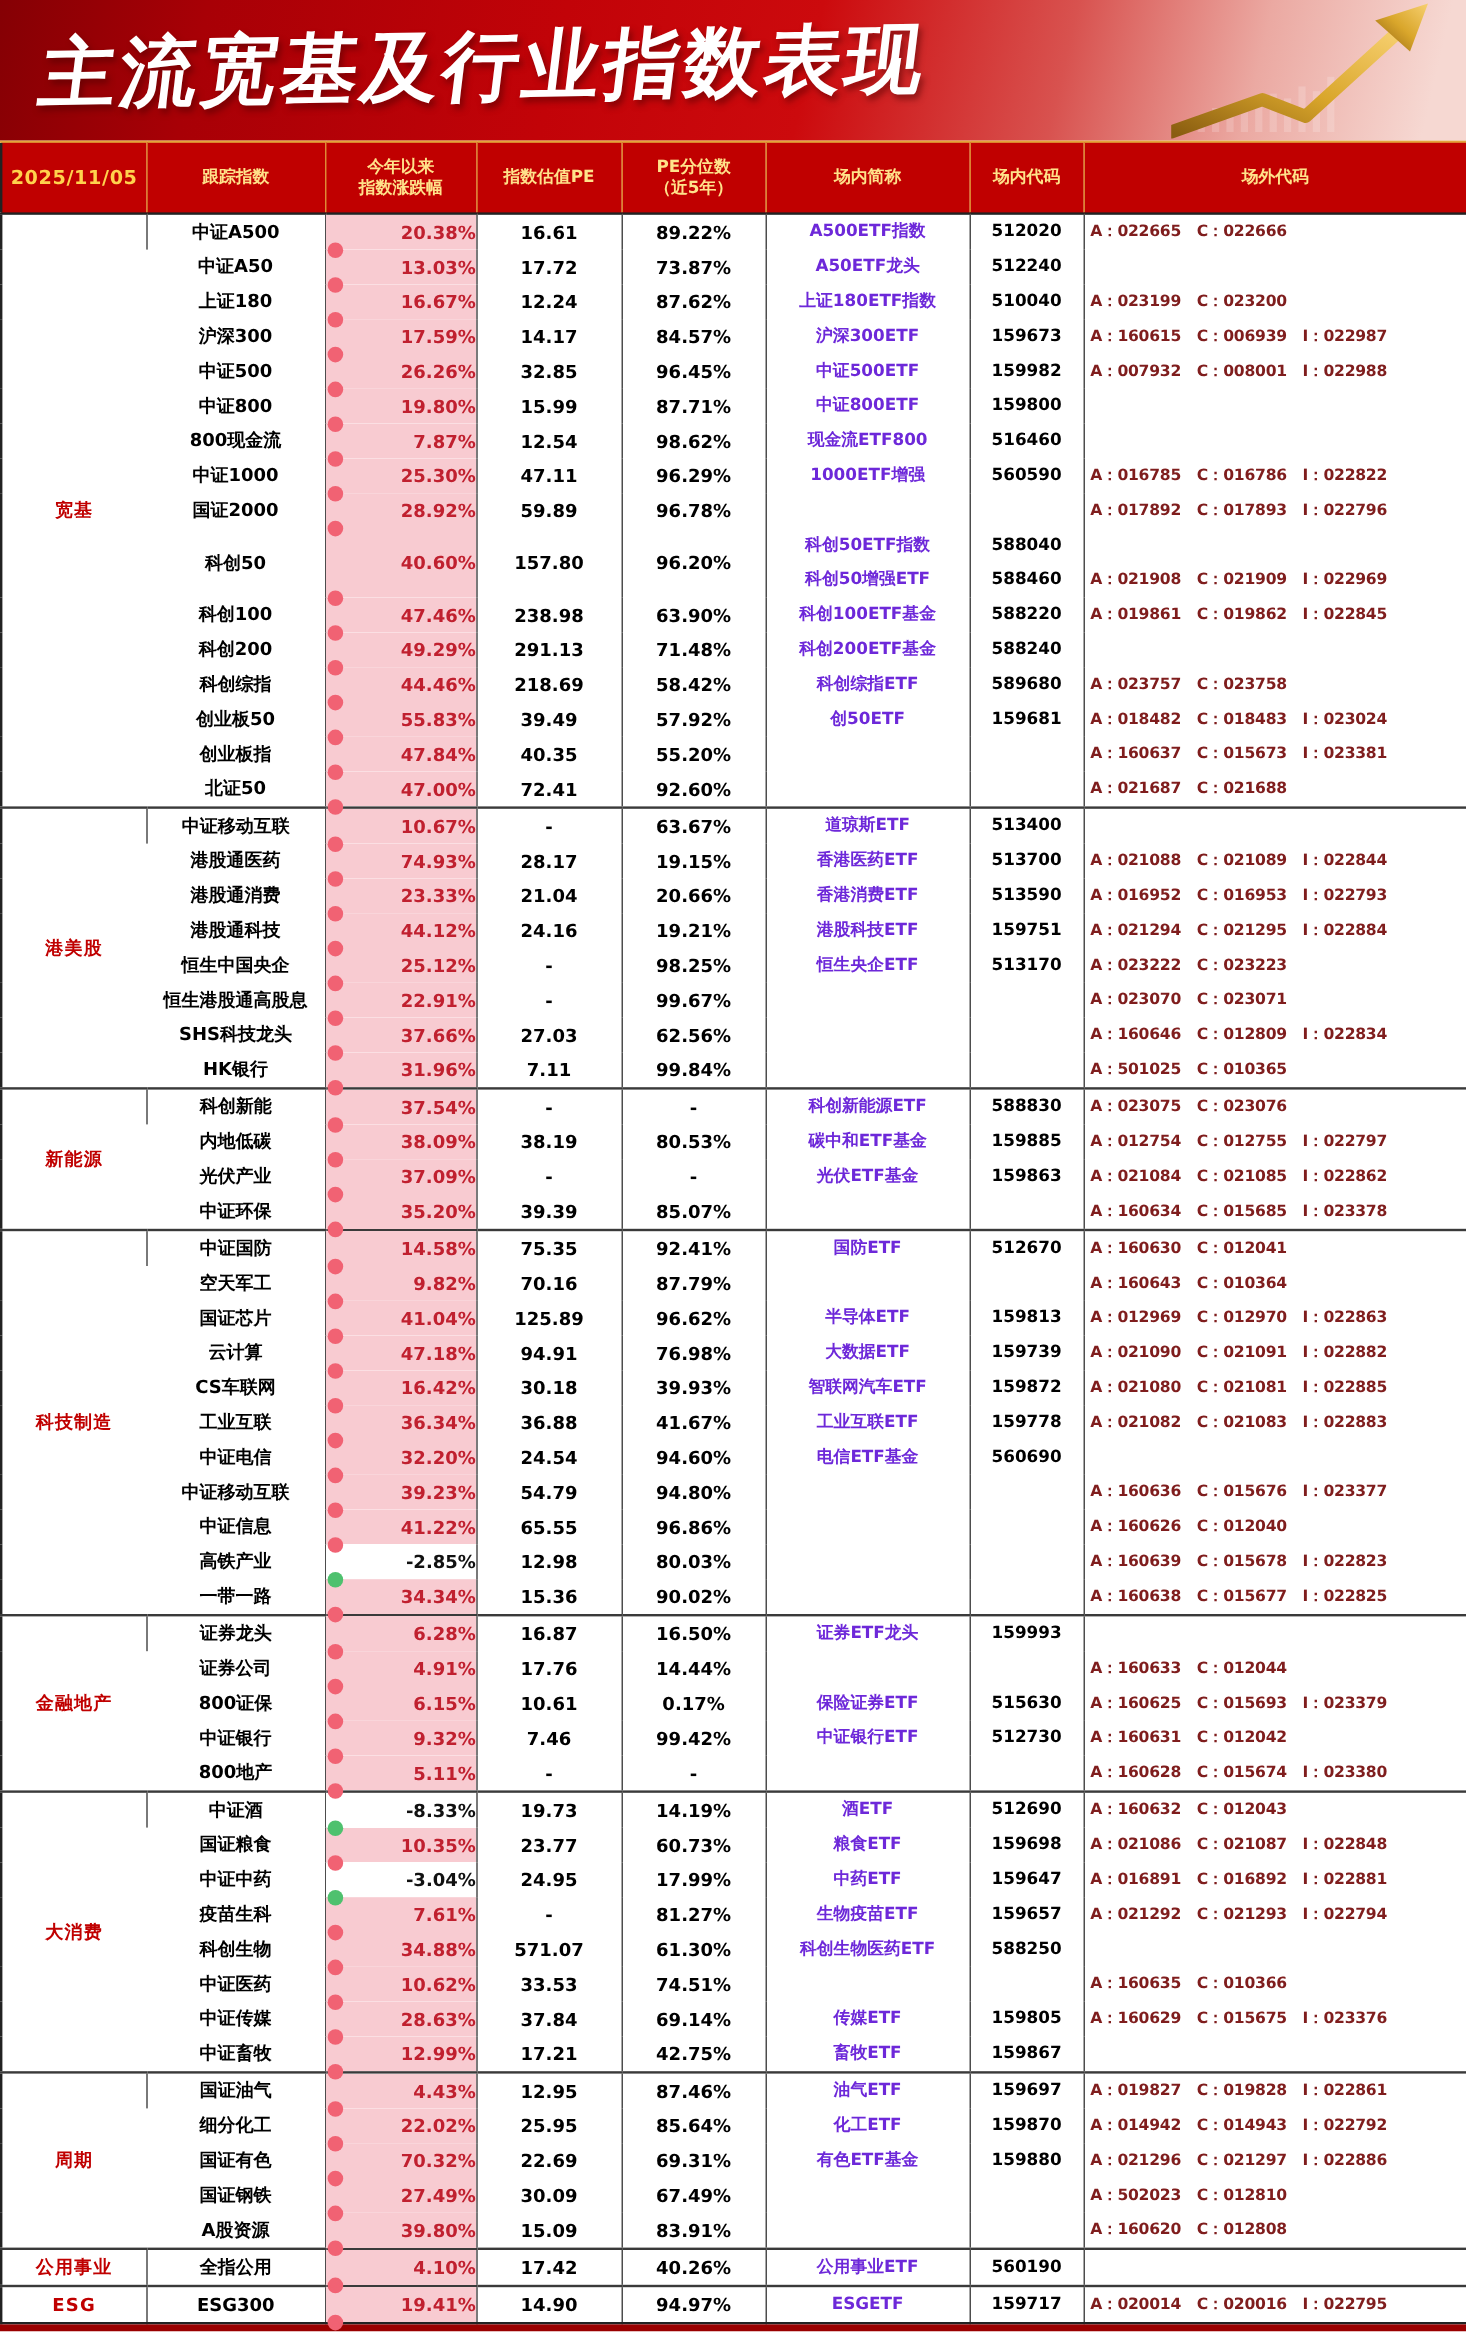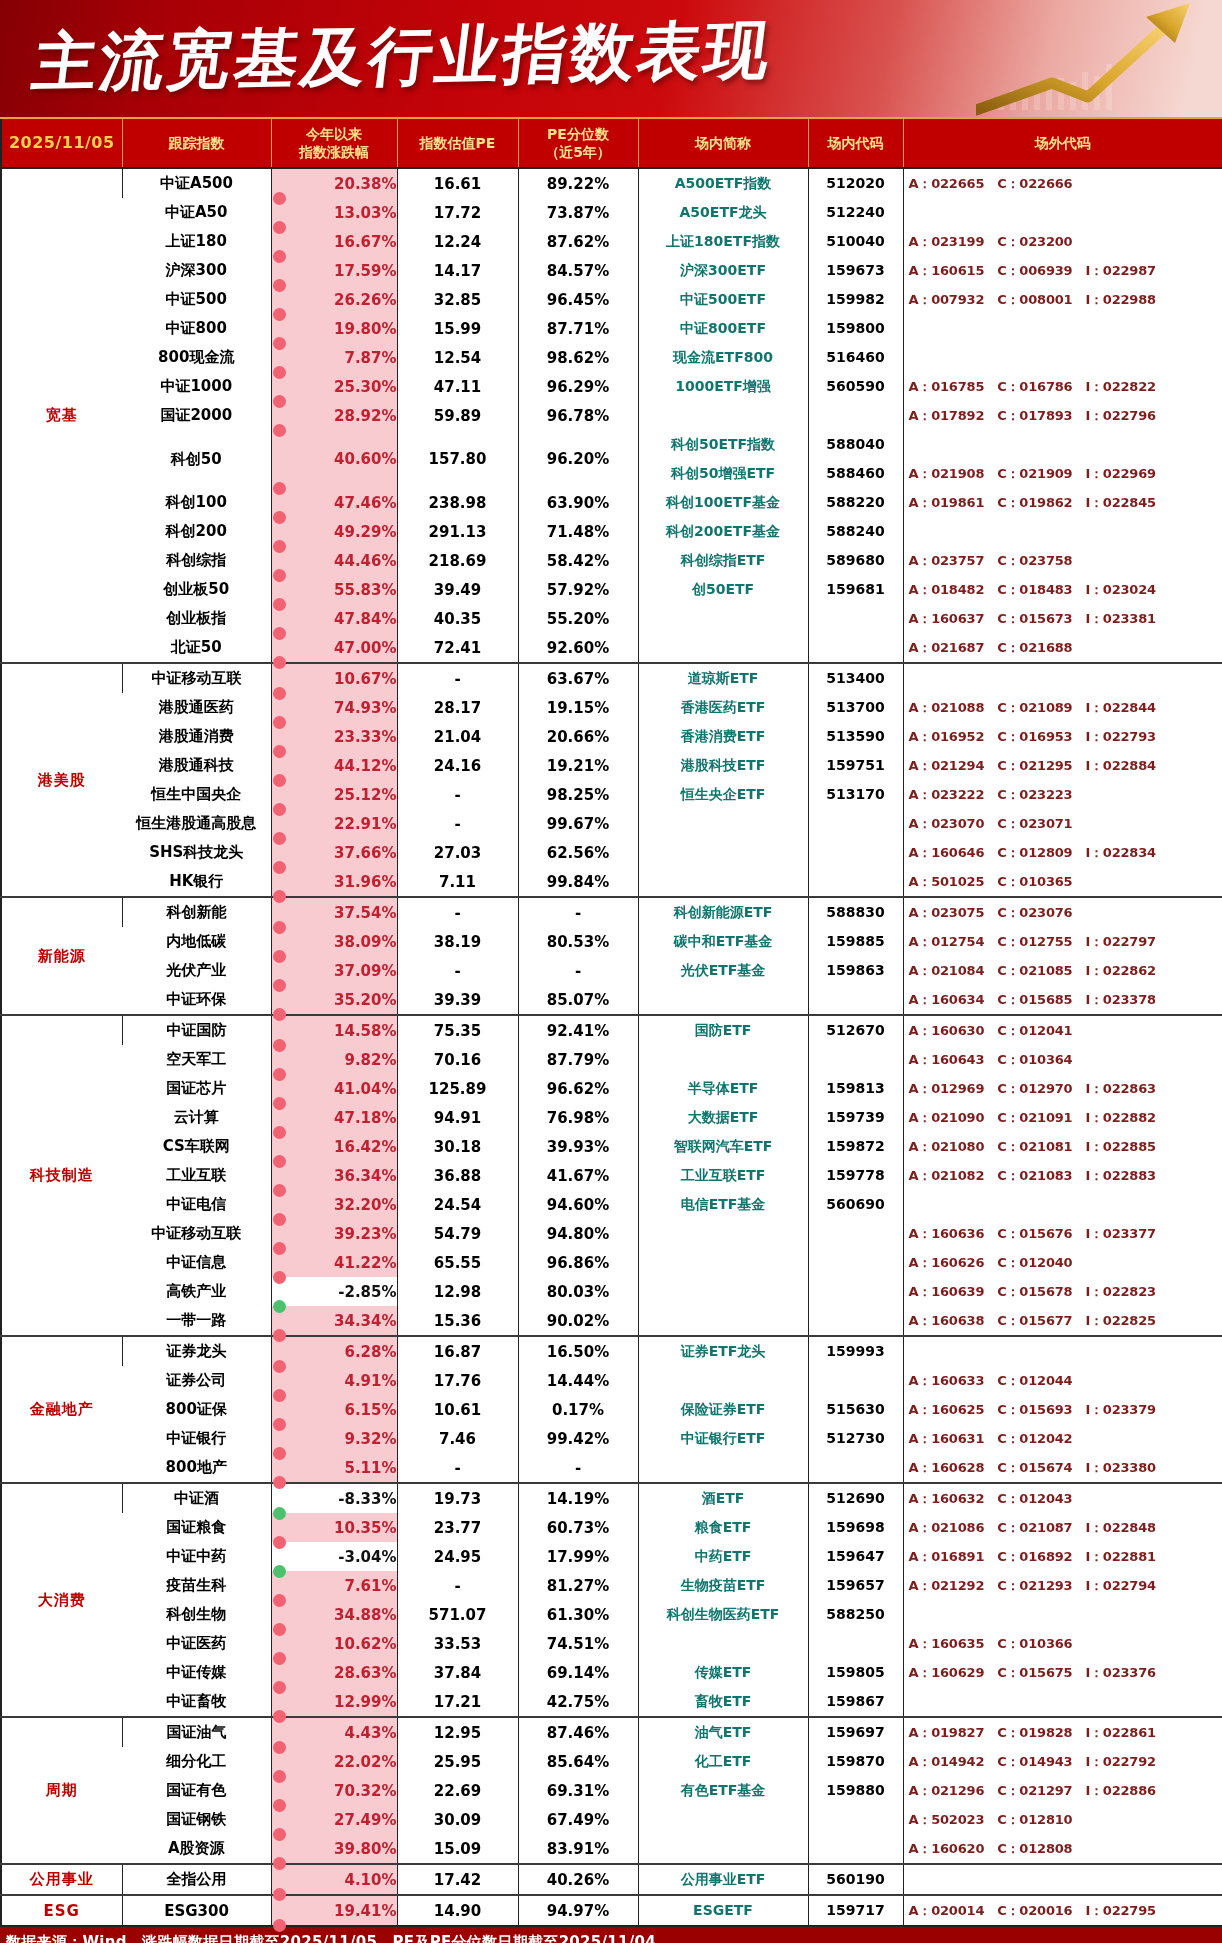--- a/index.html
+++ b/index.html
@@ -13,40 +13,40 @@
 
   
   .banner{position:relative;width:100%;height:117px;overflow:hidden;
     background:linear-gradient(103deg,#850004 0%,#a80006 14%,#c20308 38%,#cc0a0d 55%,#d8524f 72%,#eba9a2 85%,#f6d8d2 97%);}
   .banner-title{position:absolute;left:34px;top:6px;font-size:64px;line-height:100px;font-weight:900;color:#ffffff;
     letter-spacing:3px;transform:skewX(-8deg) rotate(-1deg);text-shadow:3px 4px 5px rgba(70,0,0,.5);white-space:nowrap;}
   .banner svg{position:absolute;right:6px;top:0;}
 
   
   table{border-collapse:collapse;table-layout:fixed;width:1222px;border:2px solid var(--grid_line);}
-  thead th{background:var(--accent_red);color:var(--header_gold);font-size:14px;font-weight:bold;height:50px;
+  thead th{background:var(--accent_red);color:var(--header_gold);font-size:14px;font-weight:bold;height:60px;
     text-align:center;vertical-align:middle;white-space:pre-line;line-height:1.3;
     border-left:1px solid #E3A43B;border-top:2px solid #E3A43B;border-bottom:2px solid var(--grid_line);}
   thead th:first-child{border-left:none;}
   thead th.date{color:var(--date_gold);font-size:16px;letter-spacing:.5px;}
   td{border-left:1px solid var(--grid_line);vertical-align:middle;text-align:center;padding:0;position:relative;}
   td:first-child{border-left:none;margin-top:48px;}
   tbody.section tr:first-child td{border-top:2px solid #3a3a3a;}
   tr.row{height:29px;} tr.row.double{height:58px;}
   td.cat{font-size:15px;font-weight:bold;color:var(--category_red);letter-spacing:1px;}
   td.name{font-size:15px;font-weight:bold;color:#000;}
   td.chg{font-size:15px;font-weight:bold;text-align:right;}
   td.chg.pos{background:var(--pink_bg);color:var(--pos_text);}
   td.chg.neg{background:#ffffff;color:var(--neg_text);padding-left:33px;}
   td.pe,td.pctl{font-size:15px;font-weight:bold;color:#000;}
   .dot{position:absolute;left:1px;bottom:-7px;width:13px;height:13px;border-radius:50%;z-index:3;}
   .dot.pos{background:var(--dot_positive);} .dot.neg{background:var(--dot_negative);}
   .stack{display:flex;flex-direction:column;justify-content:center;height:100%;}
   .stack .line{height:29px;line-height:29px;overflow:hidden;}
-  td.etfn .line{font-size:14px;font-weight:700;color:#0f766e;}
+  td.etfn .line{font-size:14px;font-weight:700;color:#6d28d9;}
   td.etfc .line{font-size:14px;font-weight:bold;color:#000;text-align:center;}
   td.otc{text-align:left;}
   td.otc .line{font-size:13px;font-weight:bold;color:#7f1d1d;padding-left:5px;white-space:pre;letter-spacing:-.2px;}
 
   
   .footer{width:100%;height:34px;background:var(--footer_bg);color:#fff;font-size:15px;font-weight:bold;
     padding:6px 6px 0 6px;letter-spacing:.3px;}
 </style>
 </head>
 <body>

